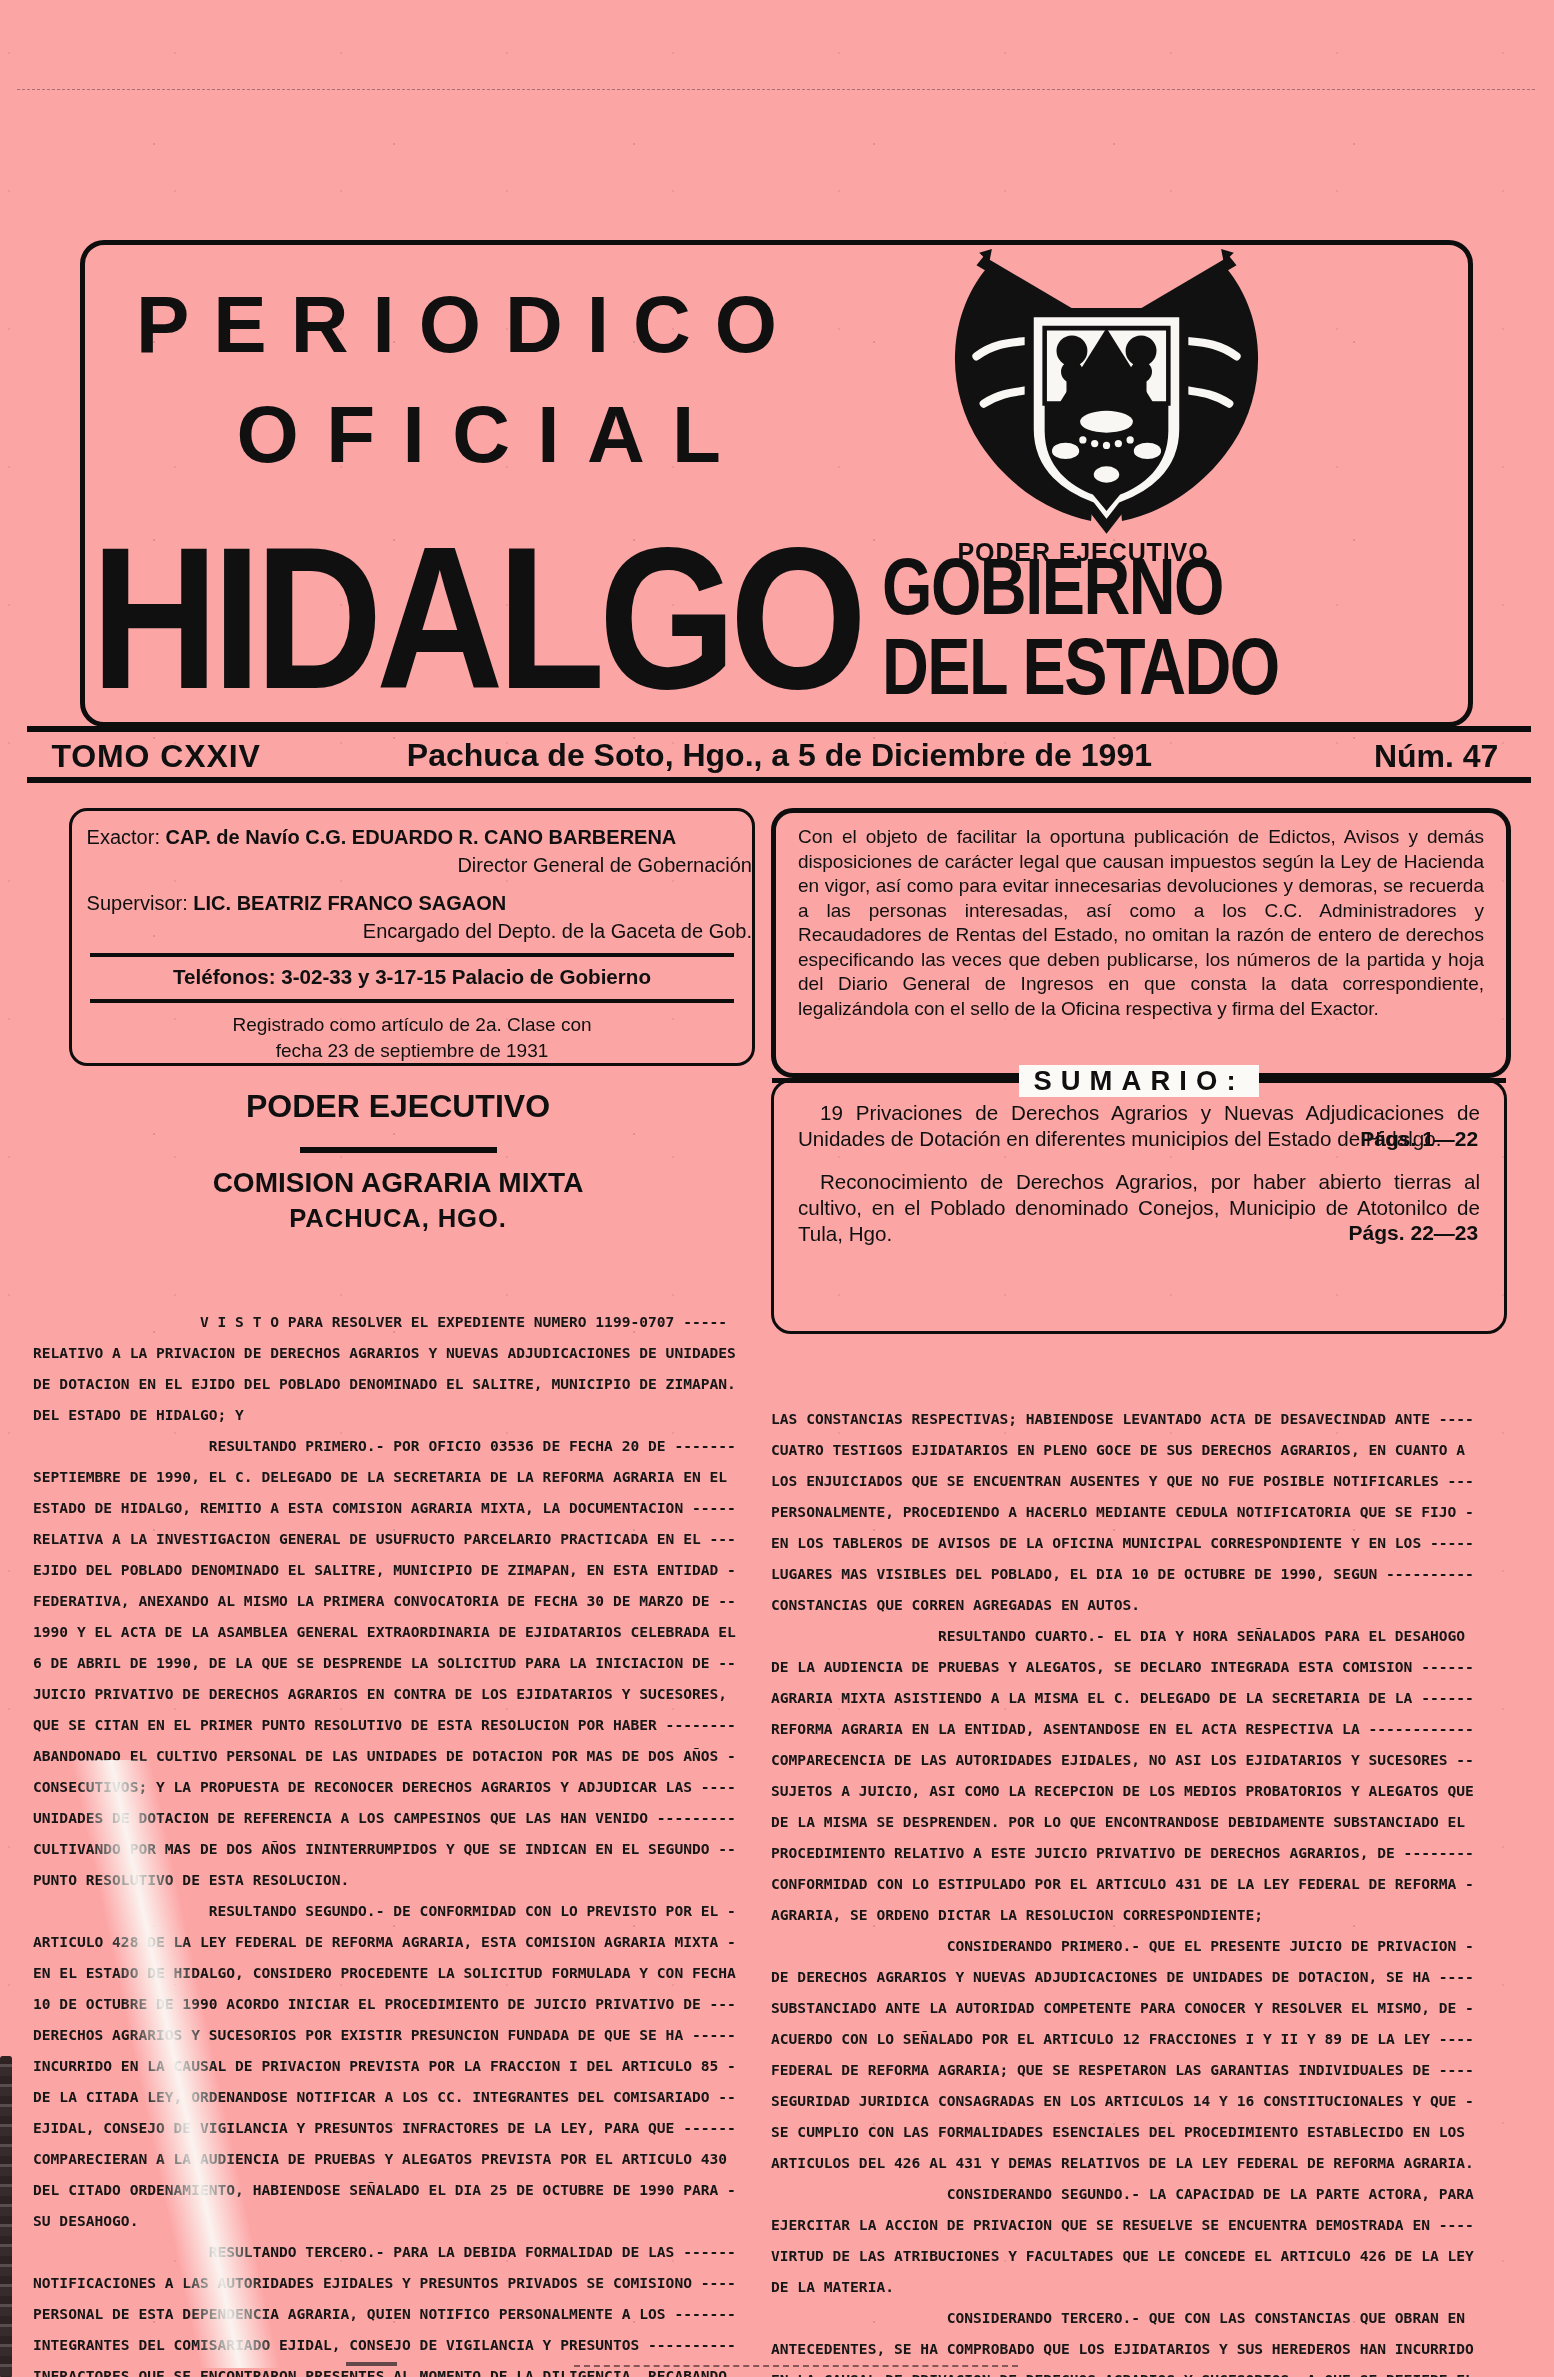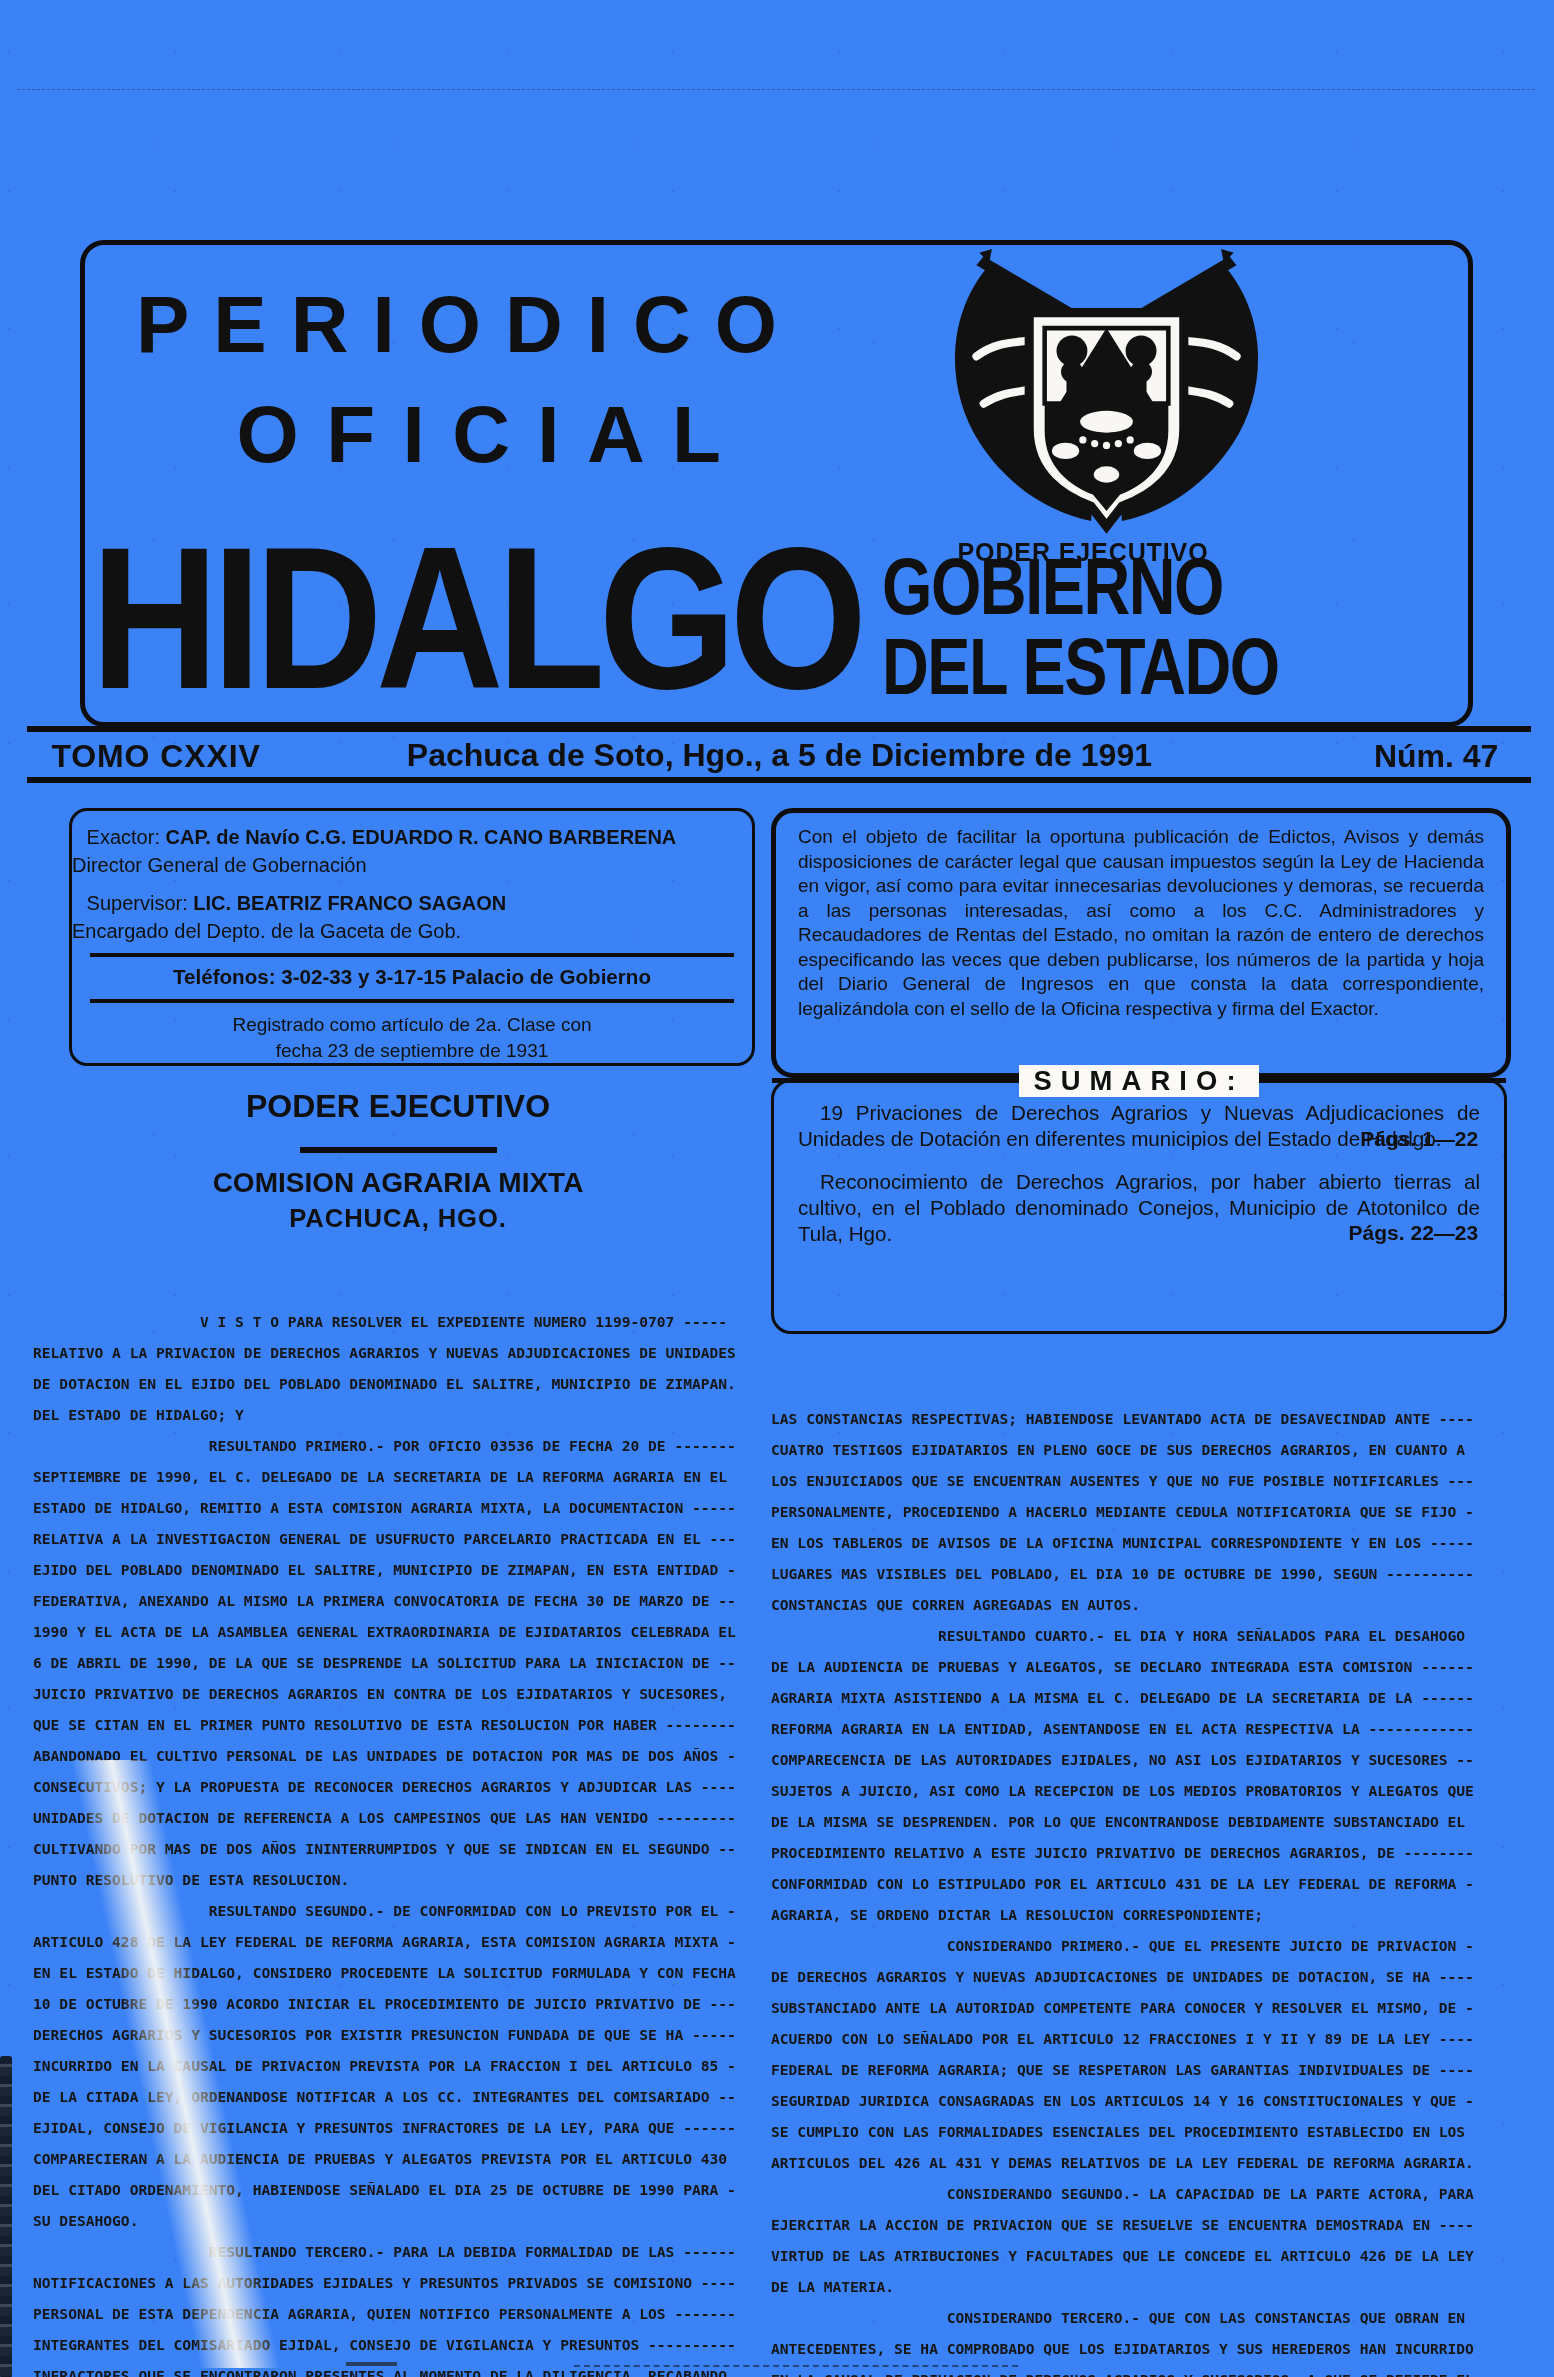--- a/index.html
+++ b/index.html
@@ -1,18 +1,18 @@
 <!DOCTYPE html>
 <html style="font-size:14.6px"><head>
 <meta charset="utf-8">
 <style>
   html,body { margin:0; padding:0; background:#d8d8d4; }
   .page {
     position:relative; width:1554px; height:2377px; margin:0 auto;
-    background:#3b82f6; color:#101010; overflow:hidden;
+    background:#fca5a5; color:#101010; overflow:hidden;
     font-family:"Liberation Sans", sans-serif;
   }
   .page::before {
     content:""; position:absolute; inset:0; pointer-events:none; opacity:.55;
     background-image:
       radial-gradient(rgba(0,0,0,.22) 0.9px, transparent 1.3px),
       radial-gradient(rgba(0,0,0,.14) 0.9px, transparent 1.3px);
     background-size:240px 198px, 166px 138px;
     background-position:34px 45px, 92px 122px;
   }
@@ -45,21 +45,21 @@
   .rule-a { top:726px; } .rule-b { top:777px; }
   .dateline { position:absolute; left:27.4px; top:732px; width:1504px; height:44px; }
   .dl-tomo { position:absolute; left:24px; top:6.4px; font-size:32px; font-weight:bold; letter-spacing:0.9px; }
   .dl-pd   { position:absolute; left:0; right:0; top:4.6px; text-align:center; font-size:32px; font-weight:bold; }
   .dl-num  { position:absolute; right:33px; top:6.4px; font-size:32px; font-weight:bold; }
 
   
   .staff-box { position:absolute; left:69px; top:808px; width:680px; height:252px;
     border:3.7px solid #0d0d0d; border-radius:18.3px; font-size:20px; }
   .sb-line { margin:14.6px 14.6px 0; }
-  .sb-center { text-align:left; margin-top:5.5px; }
+  .sb-center { text-align:right; margin-top:5.5px; }
   .b { font-weight:bold; }
   .sb-rule { height:3.7px; background:#0d0d0d; margin:10px 18.3px 0; }
   .sb-phones { text-align:center; font-weight:bold; font-size:20.6px; margin-top:8.2px; }
   .sb-reg { text-align:center; margin-top:9.1px; line-height:26.5px; font-size:19px; }
 
   
   .notice-box { position:absolute; left:771px; top:808px; width:730px; height:260px;
     border:5.5px solid #0d0d0d; border-radius:22px; }
   .notice-box p { margin:12px 22px; font-size:19px; line-height:24.5px; text-align:justify; }
 

